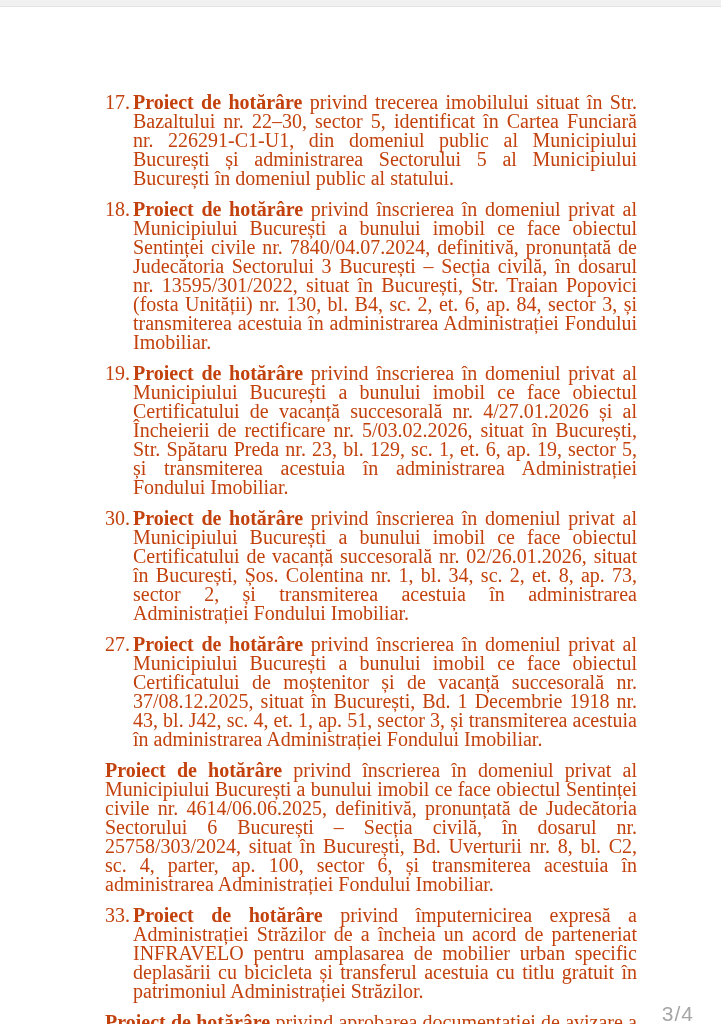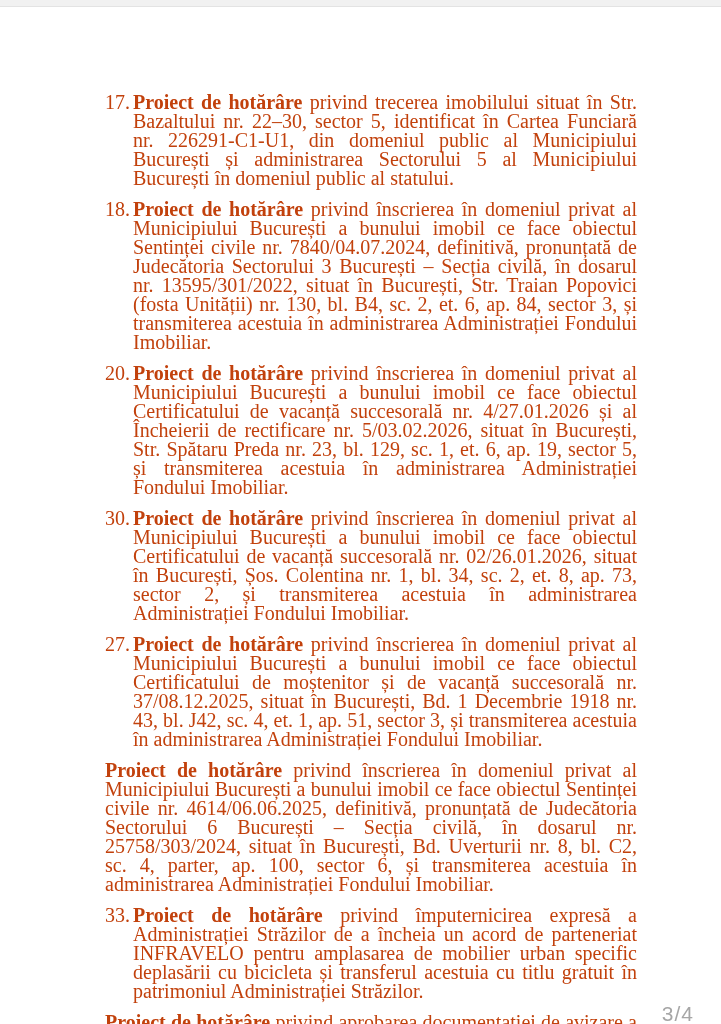--- a/index.html
+++ b/index.html
@@ -63,21 +63,21 @@
       <div class="item-number">17.</div>
       <div class="item-text"><span class="item-title-bold">Proiect de hotărâre</span><span> privind trecerea imobilului situat în Str. Bazaltului nr. 22–30, sector 5, identificat în Cartea Funciară nr. 226291-C1-U1, din domeniul public al Municipiului București și administrarea Sectorului 5 al Municipiului București în domeniul public al statului.</span></div>
     </div>
 
     <div class="agenda-item">
       <div class="item-number">18.</div>
       <div class="item-text"><span class="item-title-bold">Proiect de hotărâre</span><span> privind înscrierea în domeniul privat al Municipiului București a bunului imobil ce face obiectul Sentinței civile nr. 7840/04.07.2024, definitivă, pronunțată de Judecătoria Sectorului 3 București – Secția civilă, în dosarul nr. 13595/301/2022, situat în București, Str. Traian Popovici (fosta Unității) nr. 130, bl. B4, sc. 2, et. 6, ap. 84, sector 3, și transmiterea acestuia în administrarea Administrației Fondului Imobiliar.</span></div>
     </div>
 
     <div class="agenda-item">
-      <div class="item-number">20.</div>
+      <div class="item-number">19.</div>
       <div class="item-text"><span class="item-title-bold">Proiect de hotărâre</span><span> privind înscrierea în domeniul privat al Municipiului București a bunului imobil ce face obiectul Certificatului de vacanță succesorală nr. 4/27.01.2026 și al Încheierii de rectificare nr. 5/03.02.2026, situat în București, Str. Spătaru Preda nr. 23, bl. 129, sc. 1, et. 6, ap. 19, sector 5, și transmiterea acestuia în administrarea Administrației Fondului Imobiliar.</span></div>
     </div>
 
     <div class="agenda-item">
       <div class="item-number">30.</div>
       <div class="item-text"><span class="item-title-bold">Proiect de hotărâre</span><span> privind înscrierea în domeniul privat al Municipiului București a bunului imobil ce face obiectul Certificatului de vacanță succesorală nr. 02/26.01.2026, situat în București, Șos. Colentina nr. 1, bl. 34, sc. 2, et. 8, ap. 73, sector 2, și transmiterea acestuia în administrarea Administrației Fondului Imobiliar.</span></div>
     </div>
 
     <div class="agenda-item">
       <div class="item-number">27.</div>

